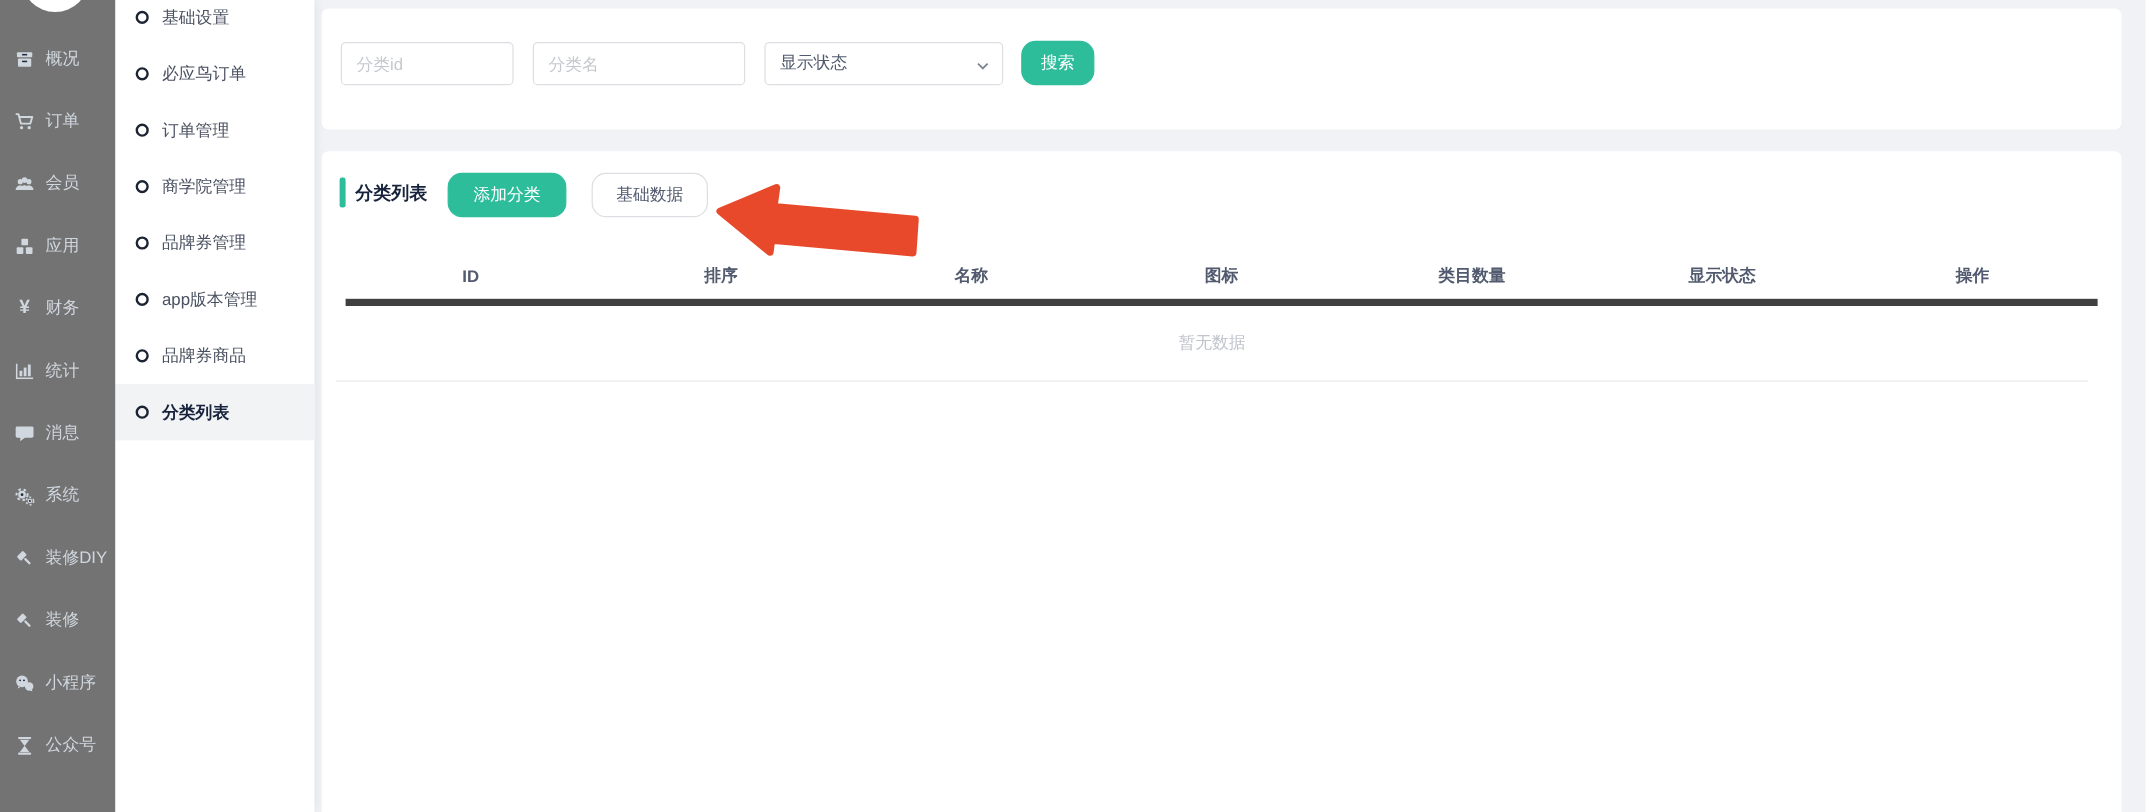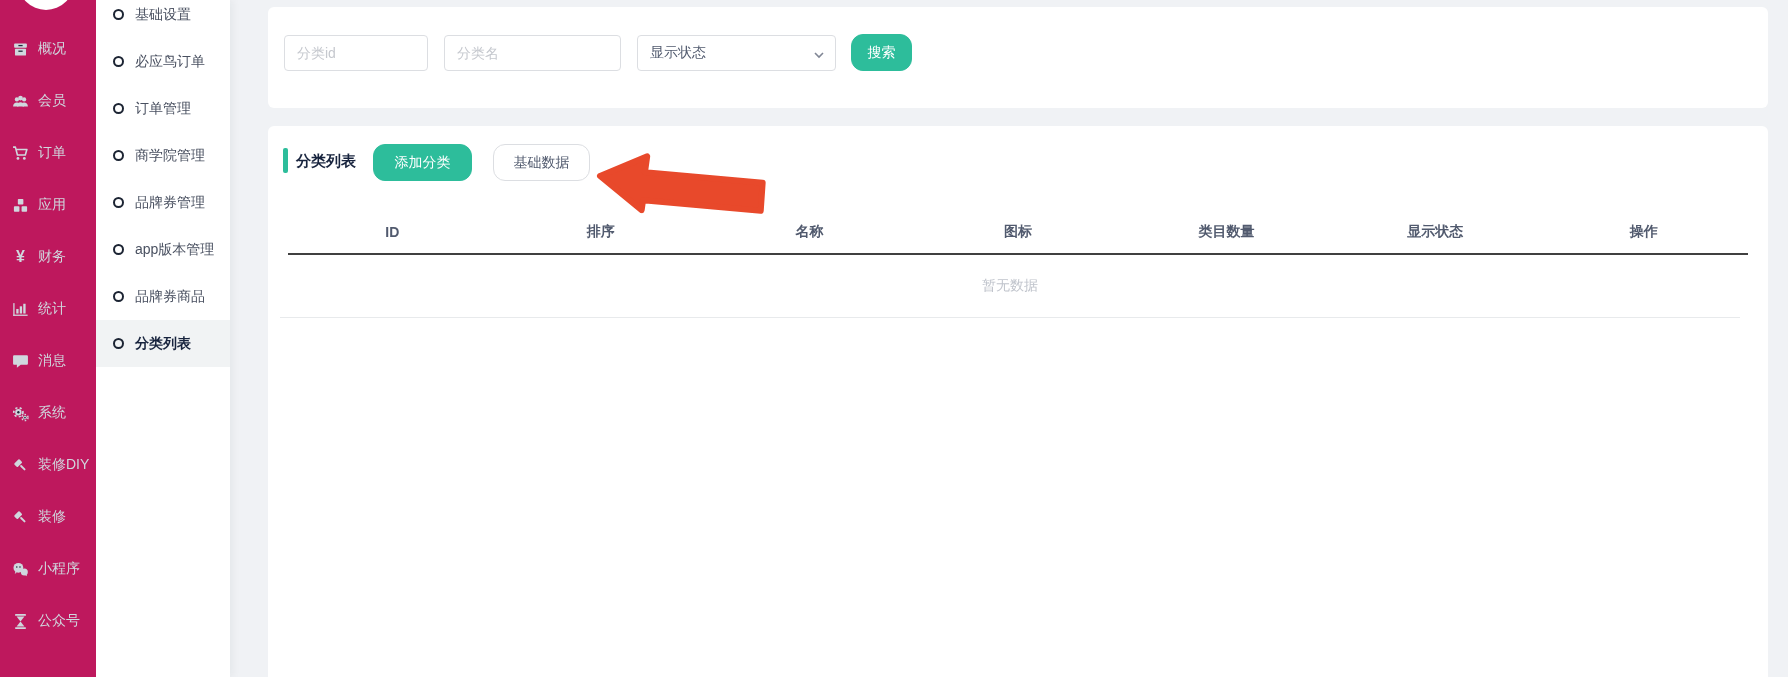--- a/index.html
+++ b/index.html
@@ -2,30 +2,30 @@
 <html><head>
 <meta charset="utf-8">
 <style>
   * { margin:0; padding:0; box-sizing:border-box; }
   html,body { width:1788px; height:677px; overflow:hidden; }
   body {
     font-family:"Liberation Sans","DejaVu Sans",sans-serif;
     background:#f0f2f5; position:relative; font-size:14px; color:#515a6e;
   }
   
-  .sb1 { position:absolute; left:0; top:0; width:96px; height:677px; background:#be185d; z-index:5; }
+  .sb1 { position:absolute; left:0; top:0; width:96px; height:677px; background:#737373; z-index:5; }
   .avatar { position:absolute; left:18px; top:-46px; width:56px; height:56px; border-radius:50%; background:#ffffff; }
   .sb1-list { position:absolute; top:23px; left:0; width:100%; }
   .sb1-item { height:52px; display:flex; align-items:center; padding-left:12px; gap:9px; cursor:pointer; color:#d0d7de; }
   .sb1-item .ic { width:17px; height:17px; flex:0 0 17px; display:flex; align-items:center; justify-content:center; }
   .sb1-item .ic svg { width:17px; height:17px; fill:#d0d7de; }
   .sb1-item .yen { font-size:16px; font-weight:bold; color:#d0d7de; line-height:1; }
   .sb1-item .lb { font-size:14px; white-space:nowrap; }
   
-  .sb2 { position:absolute; left:96px; top:0; width:134px; height:677px; background:#ffffff; z-index:4;
+  .sb2 { position:absolute; left:96px; top:0; width:166px; height:677px; background:#ffffff; z-index:4;
          box-shadow:3px 0 8px rgba(29,35,41,.05); }
   .sb2-list { position:absolute; top:-9px; left:0; width:100%; }
   .sb2-item { height:47px; display:flex; align-items:center; padding-left:17px; gap:11px; cursor:pointer; color:#495060; }
   .sb2-item .dot { width:11px; height:11px; flex:0 0 11px; border:2px solid #1c2433; border-radius:50%; }
   .sb2-item .lb { font-size:14px; white-space:nowrap; }
   .sb2-item.active { background:#f1f3f4; }
   .sb2-item.active .lb { font-weight:bold; color:#17233d; }
   
   .card { position:absolute; background:#ffffff; border-radius:6px; }
   .card-filter { left:268px; top:7px; width:1500px; height:101px; }
@@ -46,21 +46,21 @@
   .btn-green { background:#2dbd9b; color:#ffffff; border:1px solid #2dbd9b; }
   .btn-plain { background:#ffffff; color:#515a6e; border:1px solid #dcdee2; }
   .f-search { position:absolute; left:583px; top:27px; width:61px; }
   
   .accent-bar { position:absolute; left:15px; top:22px; width:5px; height:25px; background:#2dbd9b; border-radius:2px; }
   .panel-title { position:absolute; left:28px; top:26px; font-size:15px; font-weight:bold; color:#17233d; }
   .btn-add  { position:absolute; left:105px; top:18px; width:99px; }
   .btn-base { position:absolute; left:225px; top:18px; width:97px; }
   
   .tbl-head { position:absolute; left:20px; top:85px; width:1460px; height:44px; display:flex;
-              align-items:center; border-bottom:2px solid #404040; }
+              align-items:center; border-bottom:6px solid #404040; }
   .tbl-head .col { flex:1 1 0; text-align:center; font-weight:bold; color:#515a6e; font-size:14px; }
   .tbl-empty { position:absolute; left:12px; top:129px; width:1460px; height:63px; display:flex;
                align-items:center; justify-content:center; border-bottom:1px solid #e8eaec;
                color:#c0c4cc; font-size:14px; }
   
   .arrow-wrap { position:absolute; left:596px; top:146px; width:185px; height:80px; z-index:20; pointer-events:none; }
 </style>
 </head>
 <body>
 
@@ -73,44 +73,44 @@
           <svg viewBox="0 0 16 16">
             <rect x="2" y="2.3" width="12" height="4" rx="0.8"></rect>
             <rect x="2.8" y="7.3" width="10.4" height="6.4" rx="0.8"></rect>
             <rect x="6" y="3.7" width="4" height="1.2" fill="#1f2b3b"></rect>
             <rect x="6" y="9" width="4" height="1.2" fill="#1f2b3b"></rect>
           </svg>
         </span>
       <span class="lb">概况</span>
     </div>
 
+
+    <div class="sb1-item">
+      <span class="ic">
+          <svg viewBox="0 0 16 16">
+            <path d="M1 2h2.2l1.9 7.4h7.4l1.5-5.2H4.1" fill="none" stroke="#d0d7de" stroke-width="1.5" stroke-linejoin="round"></path>
+            <circle cx="5.6" cy="12.6" r="1.3"></circle>
+            <circle cx="11.6" cy="12.6" r="1.3"></circle>
+          </svg>
+        </span>
+      <span class="lb">订单</span>
+    </div>
 
     <div class="sb1-item">
       <span class="ic">
           <svg viewBox="0 0 16 16">
             <circle cx="4.6" cy="6" r="2"></circle>
             <circle cx="11.4" cy="6" r="2"></circle>
             <circle cx="8" cy="4.8" r="2.2"></circle>
             <path d="M1 12.6c0-2.1 1.7-3.6 3.6-3.6 1 0 1.9.4 2.5 1-.7.7-1.1 1.6-1.1 2.6z"></path>
             <path d="M4.7 12.6c0-2.1 1.5-3.8 3.3-3.8s3.3 1.7 3.3 3.8z"></path>
             <path d="M10 12.6c0-1-.4-1.9-1.1-2.6.6-.6 1.5-1 2.5-1 1.9 0 3.6 1.5 3.6 3.6z"></path>
           </svg>
         </span>
       <span class="lb">会员</span>
-    </div>
-
-    <div class="sb1-item">
-      <span class="ic">
-          <svg viewBox="0 0 16 16">
-            <path d="M1 2h2.2l1.9 7.4h7.4l1.5-5.2H4.1" fill="none" stroke="#d0d7de" stroke-width="1.5" stroke-linejoin="round"></path>
-            <circle cx="5.6" cy="12.6" r="1.3"></circle>
-            <circle cx="11.6" cy="12.6" r="1.3"></circle>
-          </svg>
-        </span>
-      <span class="lb">订单</span>
     </div>
 
     <div class="sb1-item">
       <span class="ic">
           <svg viewBox="0 0 16 16">
             <rect x="5.5" y="1.8" width="5.2" height="5.2" rx="0.7"></rect>
             <rect x="1.8" y="8.6" width="5.2" height="5.2" rx="0.7"></rect>
             <rect x="9" y="8.6" width="5.2" height="5.2" rx="0.7"></rect>
           </svg>
         </span>

